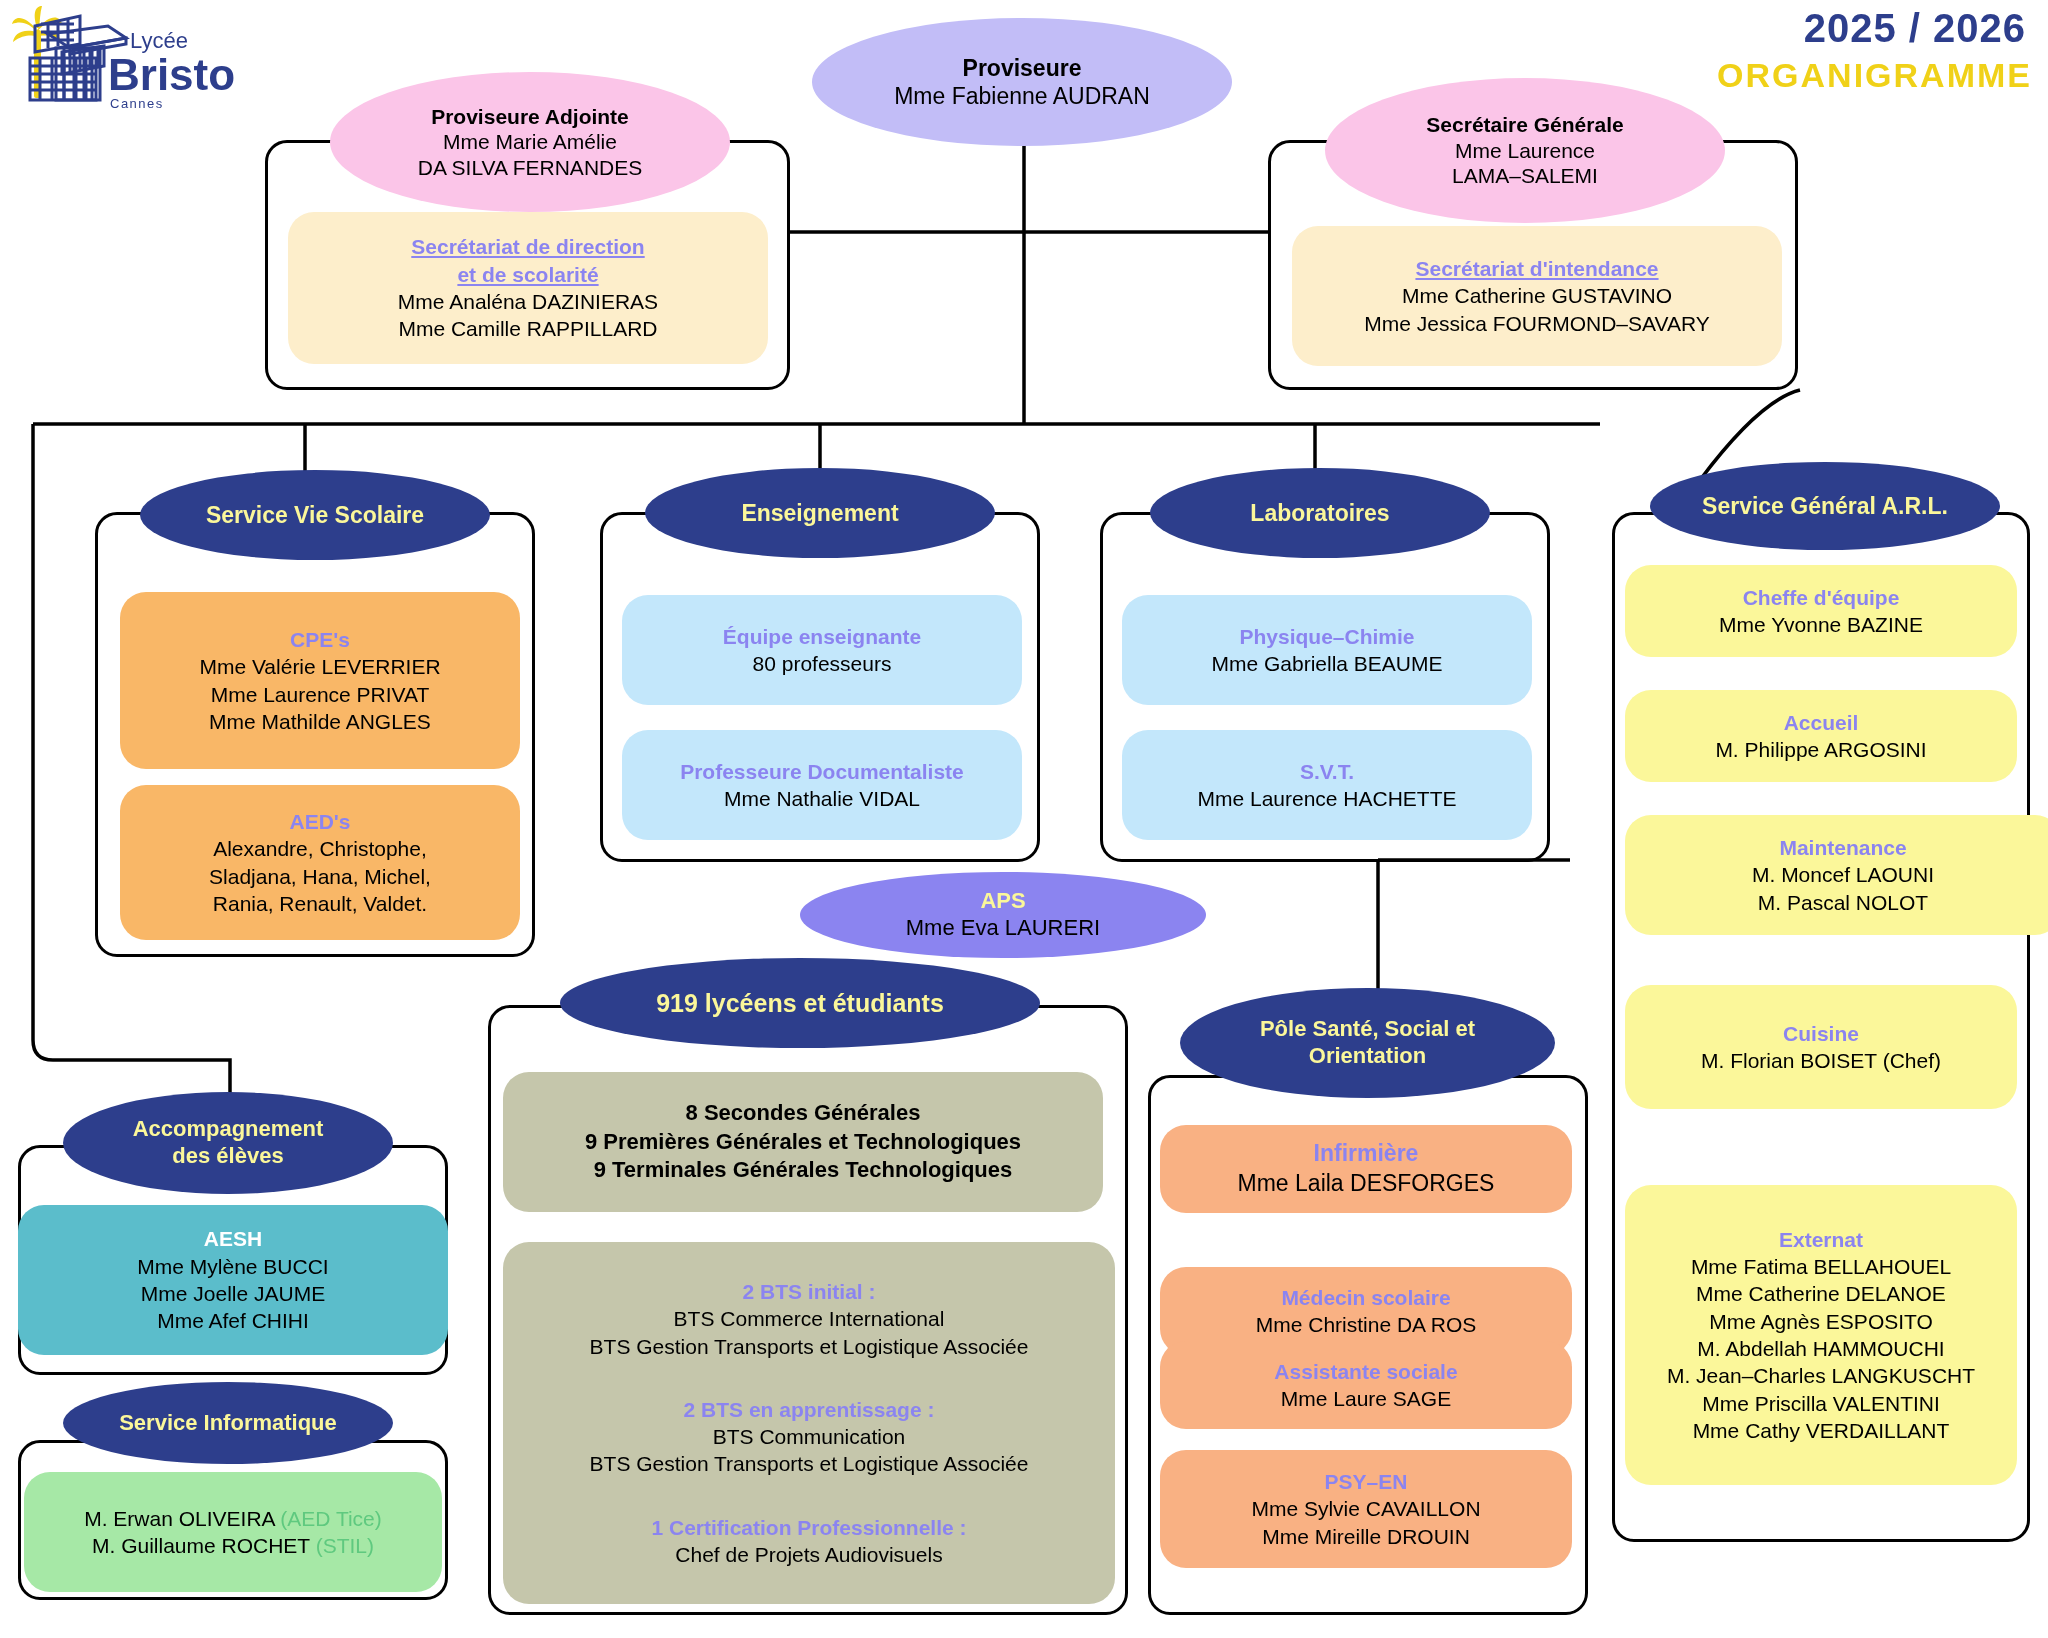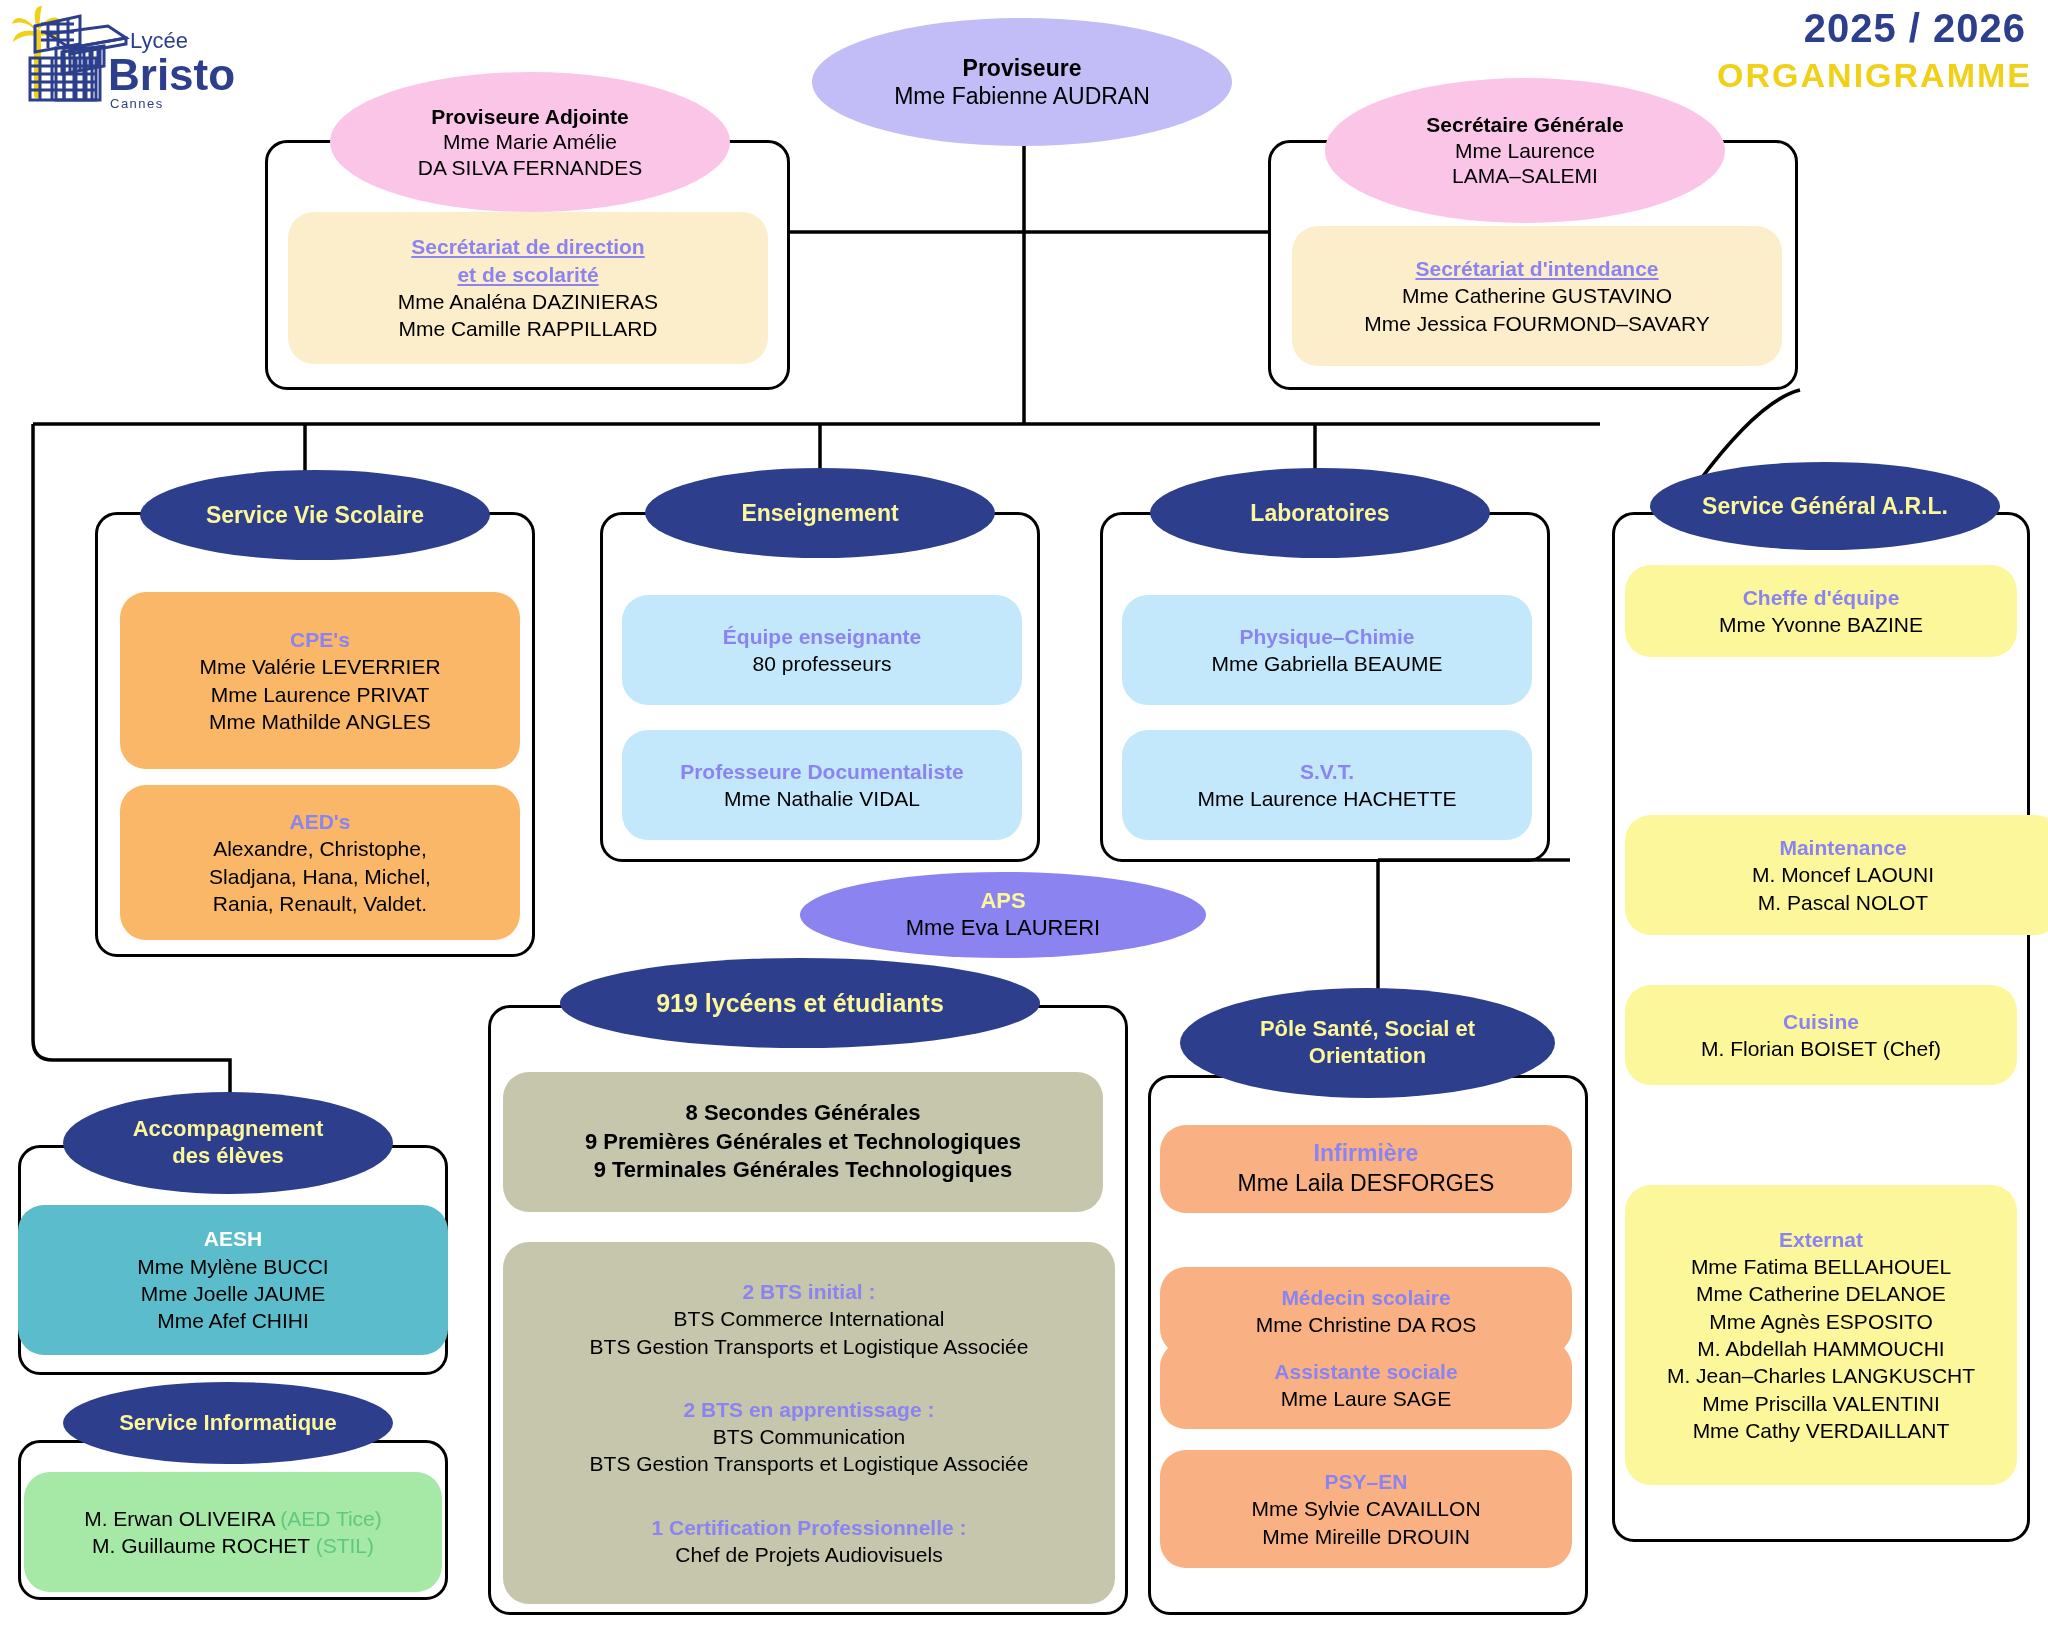--- a/index.html
+++ b/index.html
@@ -229,28 +229,32 @@
 
   <div class="oval oval-navy" style="left:1650px; top:462px; width:350px; height:88px; font-size:23px;">
     <span class="sp">Service Général A.R.L.</span>
   </div>
 
   <div class="card card-yellow" style="left:1625px; top:565px; width:392px; height:92px; font-size:21px;">
     <span class="hd sp">Cheffe d'équipe</span>
     <span class="sp">Mme Yvonne BAZINE</span>
   </div>
 
+  <div class="card card-yellow" style="left:1625px; top:690px; width:392px; height:92px; font-size:21px;">
+    <span class="hd sp">Accueil</span>
+    <span class="sp">M. Philippe ARGOSINI</span>
+  </div>
 
   <div class="card card-yellow" style="left:1625px; top:815px; width:436px; height:120px; font-size:21px;">
     <span class="hd sp">Maintenance</span>
     <span class="sp">M. Moncef LAOUNI</span>
     <span class="sp">M. Pascal NOLOT</span>
   </div>
 
-  <div class="card card-yellow" style="left:1625px; top:985px; width:392px; height:100px; font-size:21px;">
+  <div class="card card-yellow" style="left:1625px; top:985px; width:392px; height:124px; font-size:21px;">
     <span class="hd sp">Cuisine</span>
     <span class="sp">M. Florian BOISET (Chef)</span>
   </div>
 
   <div class="card card-yellow" style="left:1625px; top:1185px; width:392px; height:300px; font-size:21px;">
     <span class="hd sp">Externat</span>
     <span class="sp">Mme Fatima BELLAHOUEL</span>
     <span class="sp">Mme Catherine DELANOE</span>
     <span class="sp">Mme Agnès ESPOSITO</span>
     <span class="sp">M. Abdellah HAMMOUCHI</span>

